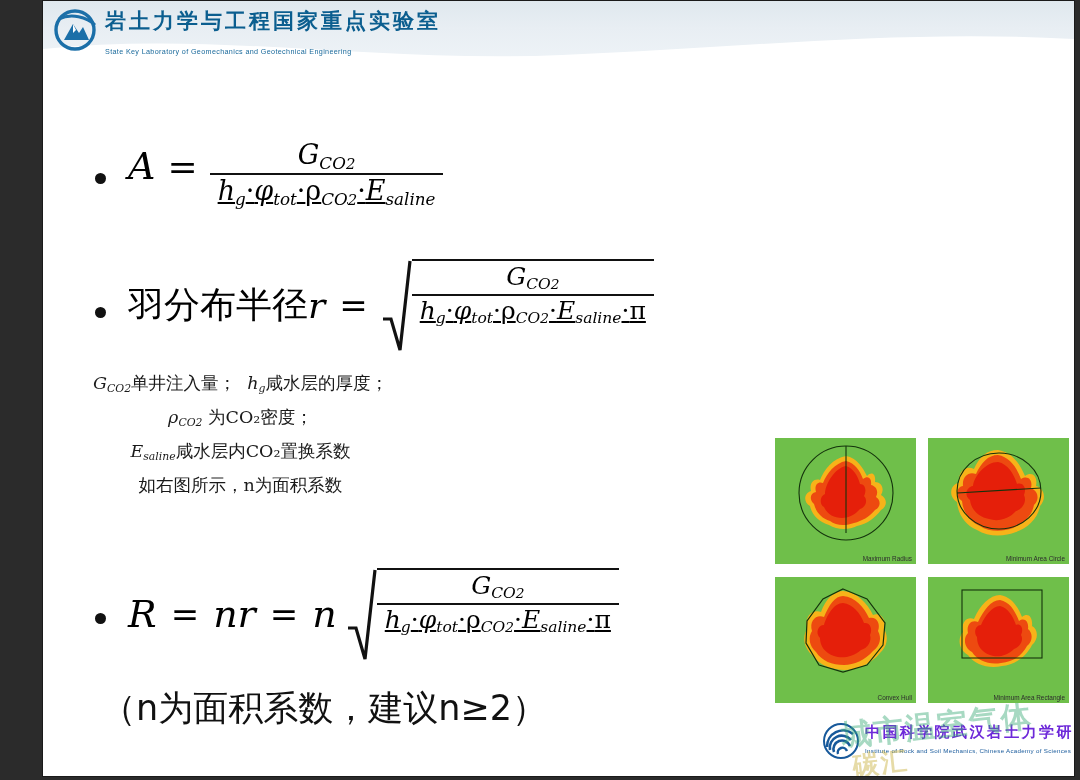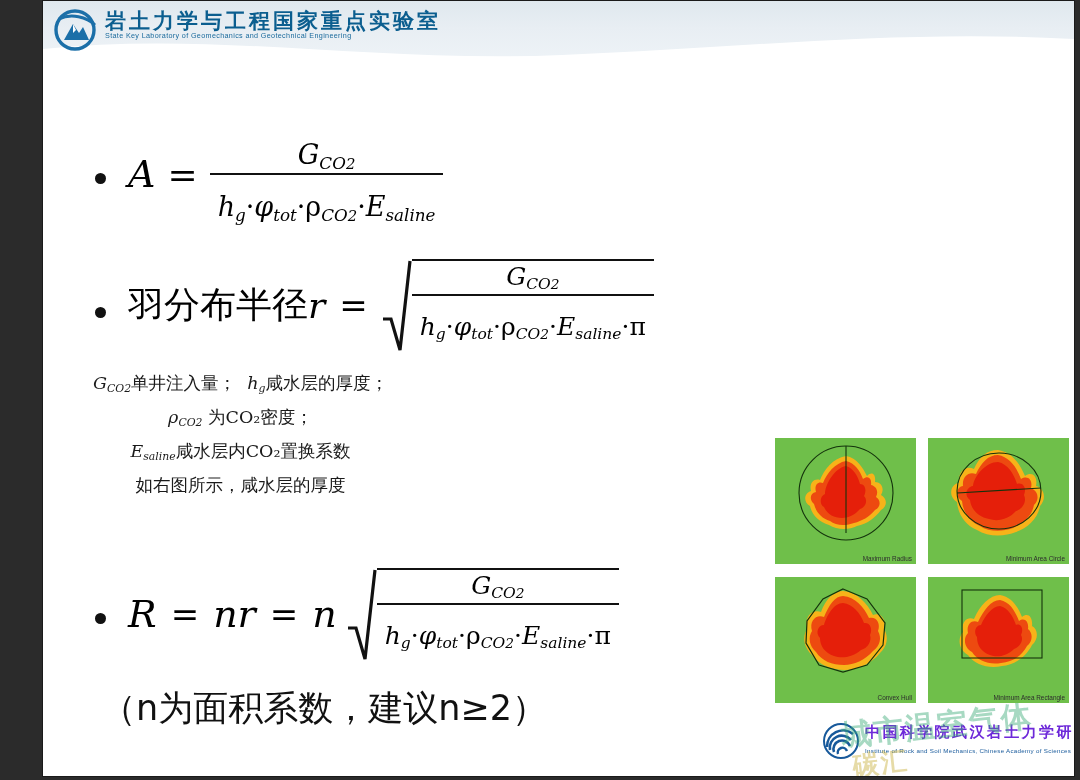--- a/index.html
+++ b/index.html
@@ -40,20 +40,21 @@
     font-family:"Liberation Sans", sans-serif;
     font-size:21px; font-weight:bold; color:#0b5e8f;
     letter-spacing:3px; line-height:18px;
     white-space:nowrap;
   }
   .lab-en{
     font-family:"Liberation Sans", sans-serif;
     font-size:7.2px; color:#1a6a9c;
     letter-spacing:.35px; line-height:12px;
     white-space:nowrap;
+    margin-top:16px;
   }
 
   
   .slide-title{
     position:absolute; left:0; top:62px; width:100%;
     text-align:center;
     font-family:"DejaVu Serif", serif;
     font-size:55px; font-weight:400;
     color:#1a1a1a;
     letter-spacing:0px;
@@ -67,21 +68,21 @@
   }
   .mathrow{ position:absolute; }
   .mi{ font-family:"DejaVu Serif", serif; font-style:italic; }
   .mn{ font-family:"DejaVu Serif", serif; font-style:normal; }
   .frac{
     display:inline-block; vertical-align:middle; text-align:center;
     line-height:1.05;
   }
   .frac .num{ display:block; padding:0 8px 1px 8px;text-align:center; }
   .frac .bar{ display:block; height:2px; background:#111; }
-  .frac .den{ display:block; padding:18px 8px 0 8px; }
+  .frac .den{ display:block; padding:2px 8px 0 8px;text-decoration:underline; }
   .sub{ font-size:.62em; vertical-align:-0.28em; }
   .sub2{ font-size:.55em; vertical-align:-0.32em; }
 
   
   .sqrt{ display:inline-block; position:relative; vertical-align:middle; }
   .sqrt > .radsign{
     position:absolute; left:0; top:0; height:100%; width:30px;
   }
   .sqrt > .radbody{
     display:inline-block; margin-left:30px;
@@ -215,21 +216,21 @@
           <span class="den"><span class="mi">h</span><span class="mi sub">g</span><span class="mn">·</span><span class="mi">φ</span><span class="mi sub">tot</span><span class="mn">·</span><span class="mn">ρ</span><span class="mi sub">CO</span><span class="mi sub2">2</span><span class="mn">·</span><span class="mi">E</span><span class="mi sub">saline</span><span class="mn">·</span><span class="mn">π</span></span>
         </span>
       </span>
     </span>
   </div>
 
   <div class="legend">
     <div><span class="mi">G</span><span class="mi sub">CO2</span><span>单井注入量；</span>&nbsp;&nbsp;<span class="mi">h</span><span class="mi sub">g</span><span>咸水层的厚度；</span></div>
     <div><span class="mi">ρ</span><span class="mi sub">CO2</span>&nbsp;<span>为CO₂密度；</span></div>
     <div><span class="mi">E</span><span class="mi sub">saline</span><span>咸水层内CO₂置换系数</span></div>
-    <div><span>如右图所示，咸水层的厚度</span></div>
+    <div><span>如右图所示，n为面积系数</span></div>
   </div>
 
   <div class="bullet-dot" style="left:52px; top:612px;"></div>
   <div class="mathrow" style="left:85px; top:567px;">
     <span class="mi" style="font-size:38px; vertical-align:middle;">R</span>
     <span class="mn" style="font-size:34px; padding:0 10px; vertical-align:middle;">=</span>
     <span class="mi" style="font-size:38px; vertical-align:middle;">nr</span>
     <span class="mn" style="font-size:34px; padding:0 10px; vertical-align:middle;">=</span>
     <span class="mi" style="font-size:38px; vertical-align:middle;">n</span>
     <span class="sqrt" style="height:92px; margin-left:6px;">

